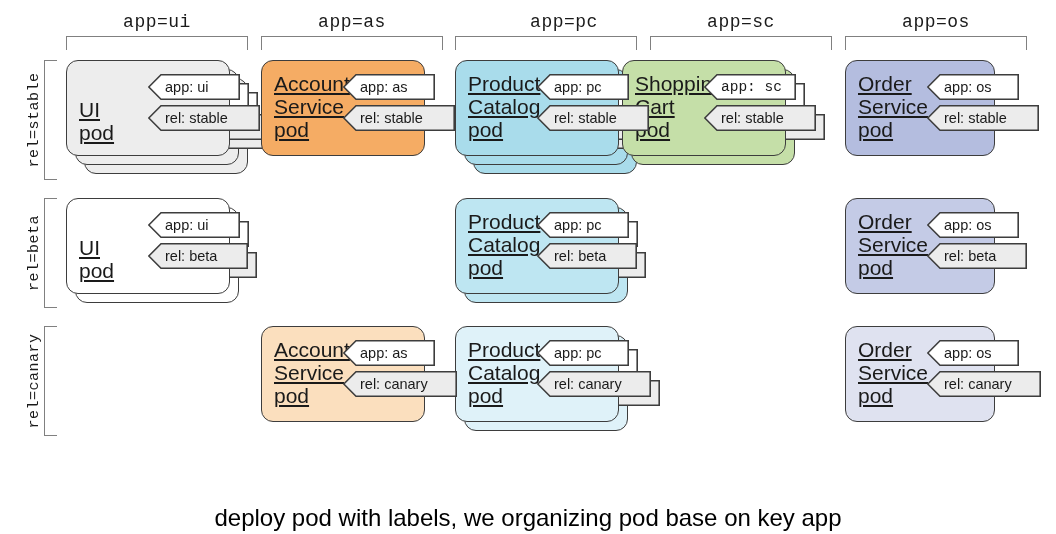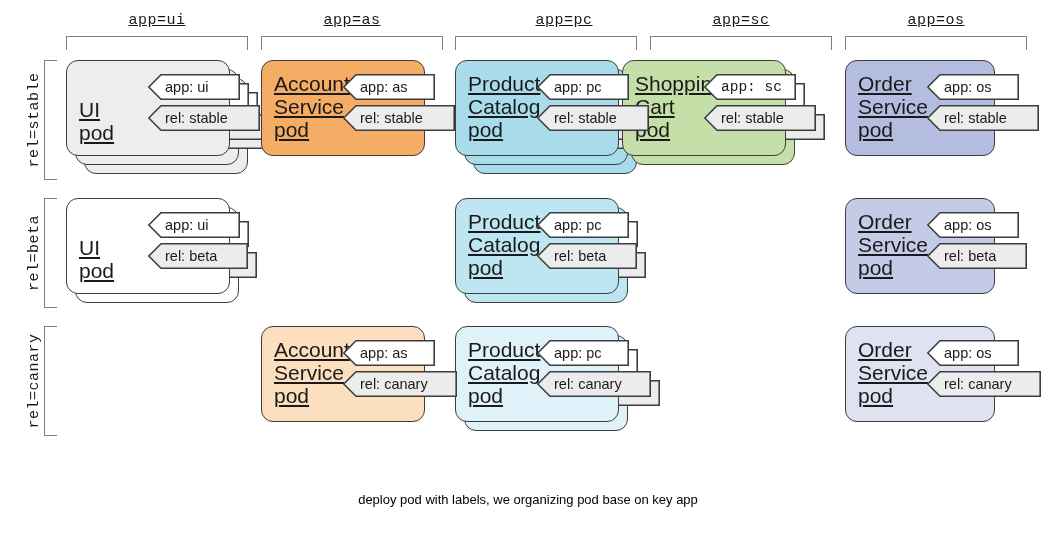--- a/index.html
+++ b/index.html
@@ -9,28 +9,27 @@
     font-family:"Liberation Sans", sans-serif;
     color:#1a1a1a;
     -webkit-font-smoothing:antialiased;
   }
   #diagram{position:absolute;left:0;top:0;width:1056px;height:534px;}
 
   
   .col-label{
     position:absolute;
     font-family:"Liberation Mono", monospace;
-    font-size:15px;
+    font-size:18px;
     letter-spacing:0.5px;
     color:#1a1a1a;
     text-align:left;
     white-space:nowrap;
     top:12px;
     transform:translateX(-50%);
-    text-decoration:underline;
   }
   
   .col-bracket{
     position:absolute;
     top:36px;
     height:14px;
     border-top:1.6px solid #808080;
     border-left:1.6px solid #808080;
     border-right:1.6px solid #808080;
     box-sizing:border-box;
@@ -108,23 +107,23 @@
     position:absolute;
     height:26px;
     box-sizing:border-box;
     z-index:4;
   }
 
   
   .caption{
     position:absolute;
     left:0;width:1056px;
-    top:492px;
+    top:504px;
     text-align:center;
-    font-size:13px;
+    font-size:24px;
     color:#000;
   }
 </style>
 </head>
 <body>
 
 <div id="diagram">
     <div class="col-label" style="left: 157px;">app=ui</div>
     <div class="col-bracket" style="left: 66px; width: 182px; border-color: rgb(128, 128, 128);"></div>
     <div class="col-label" style="left: 352px;">app=as</div>

